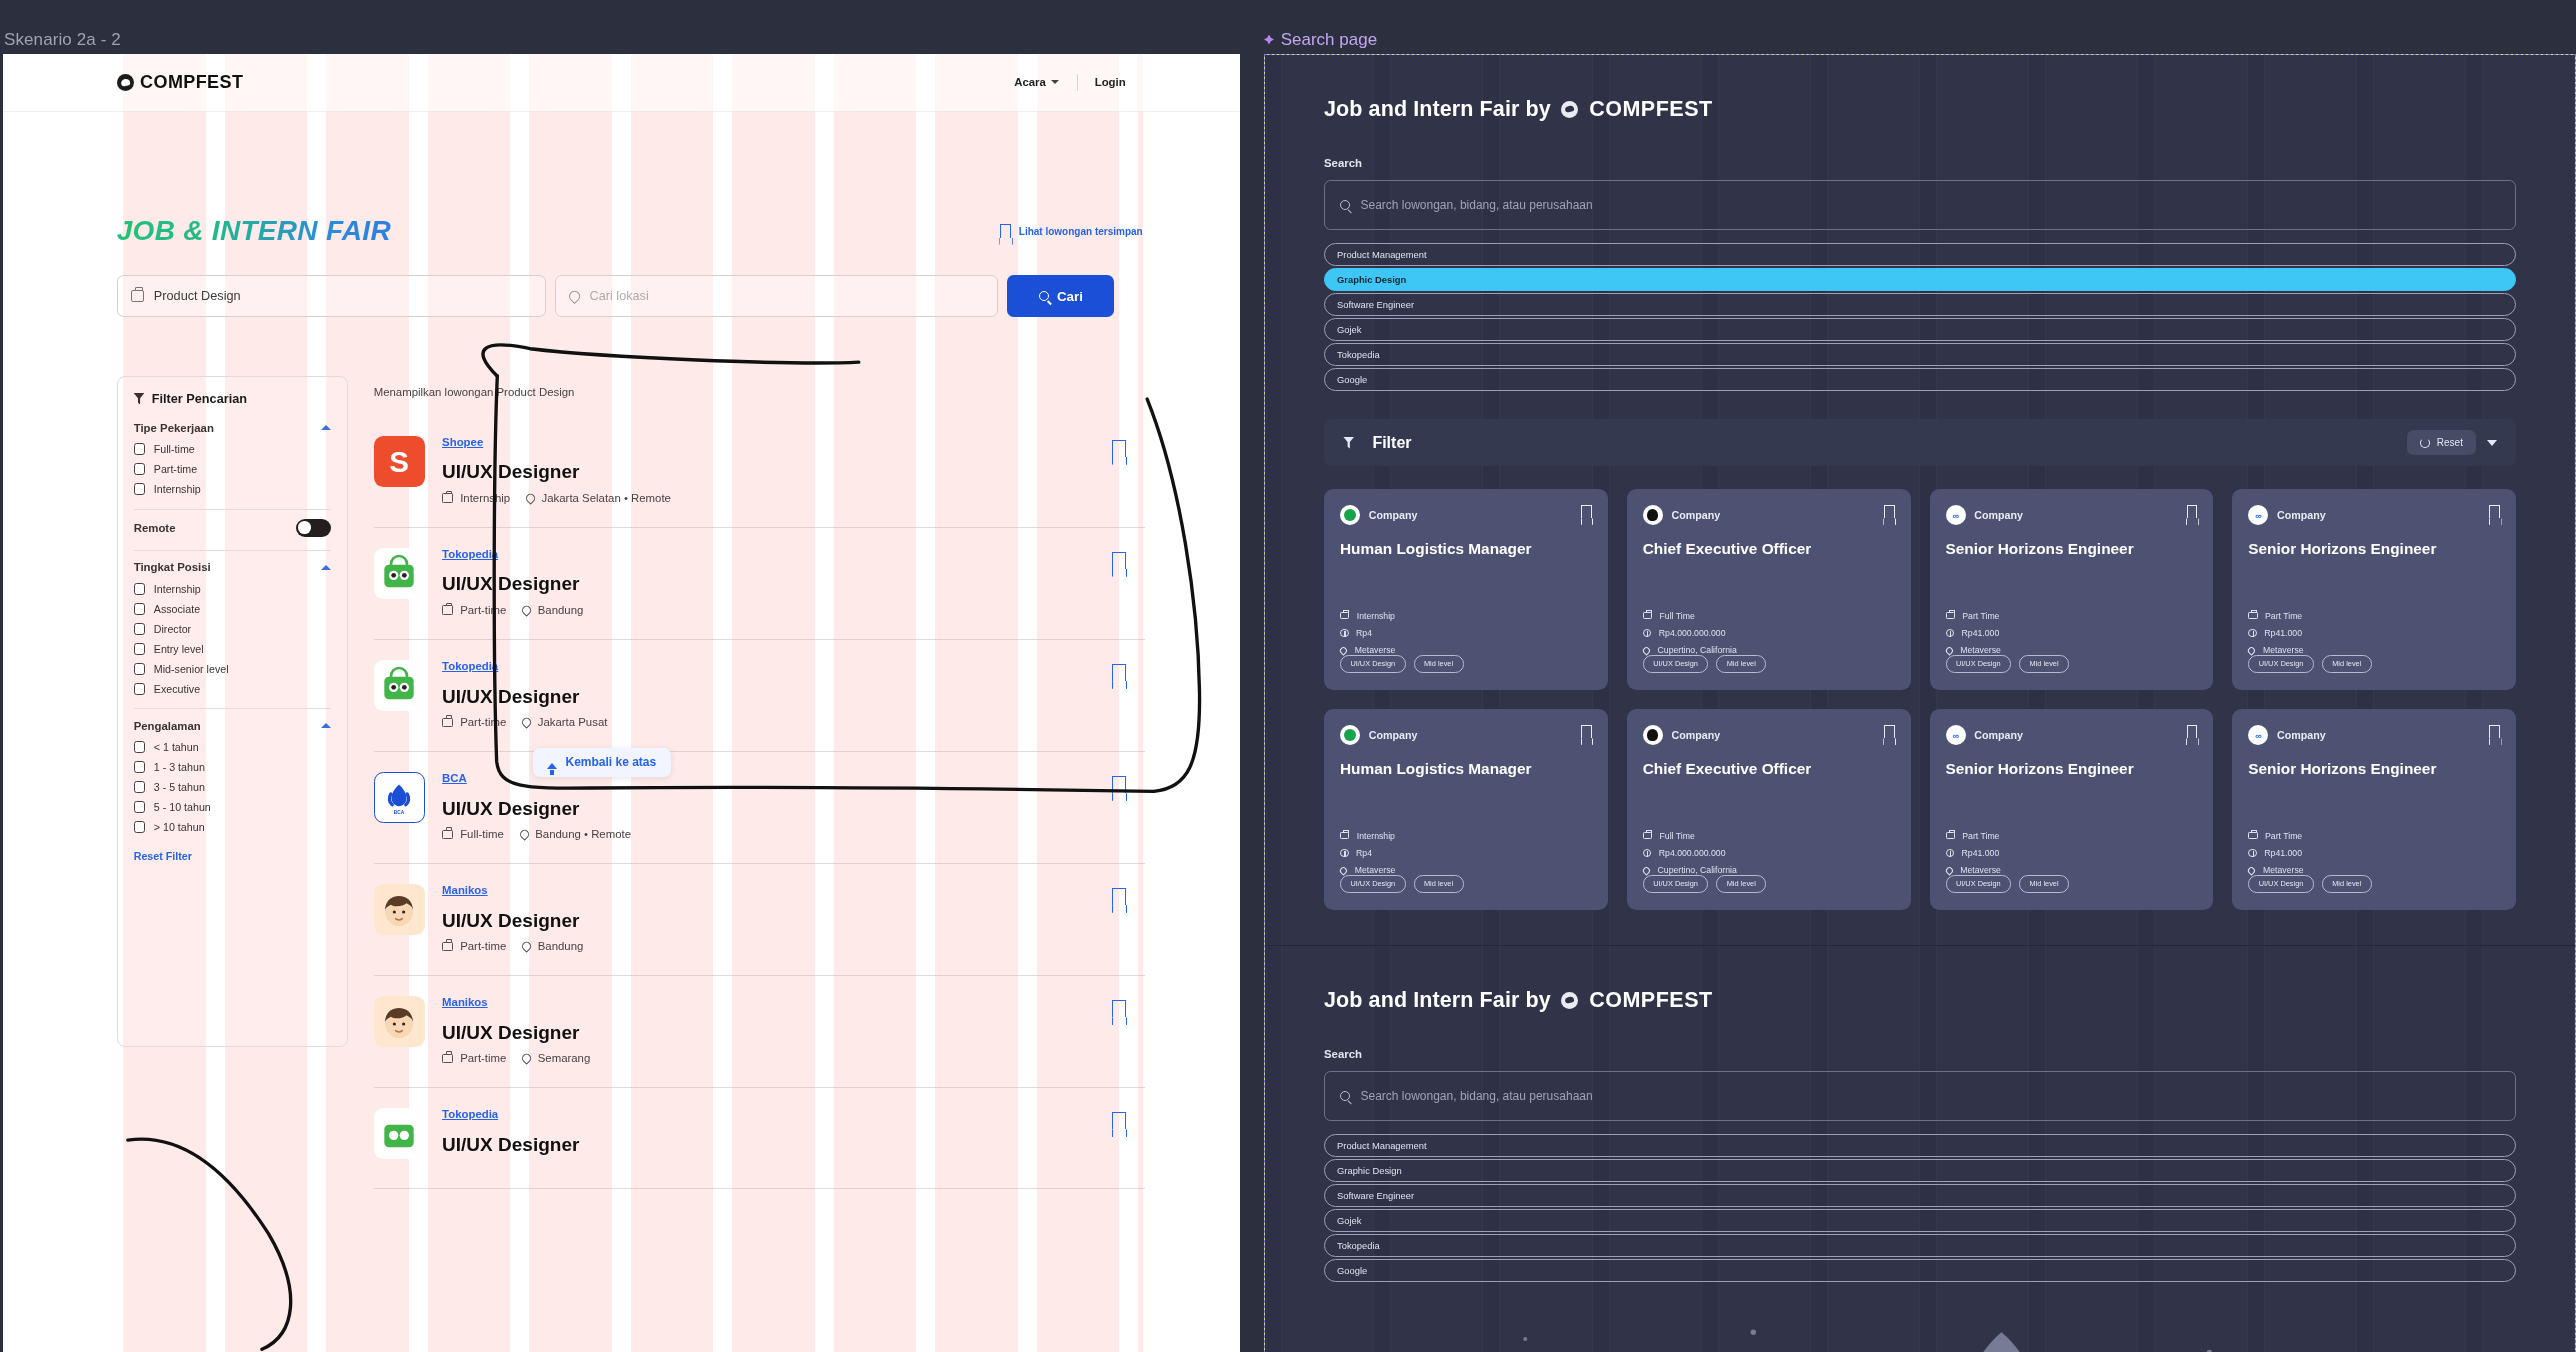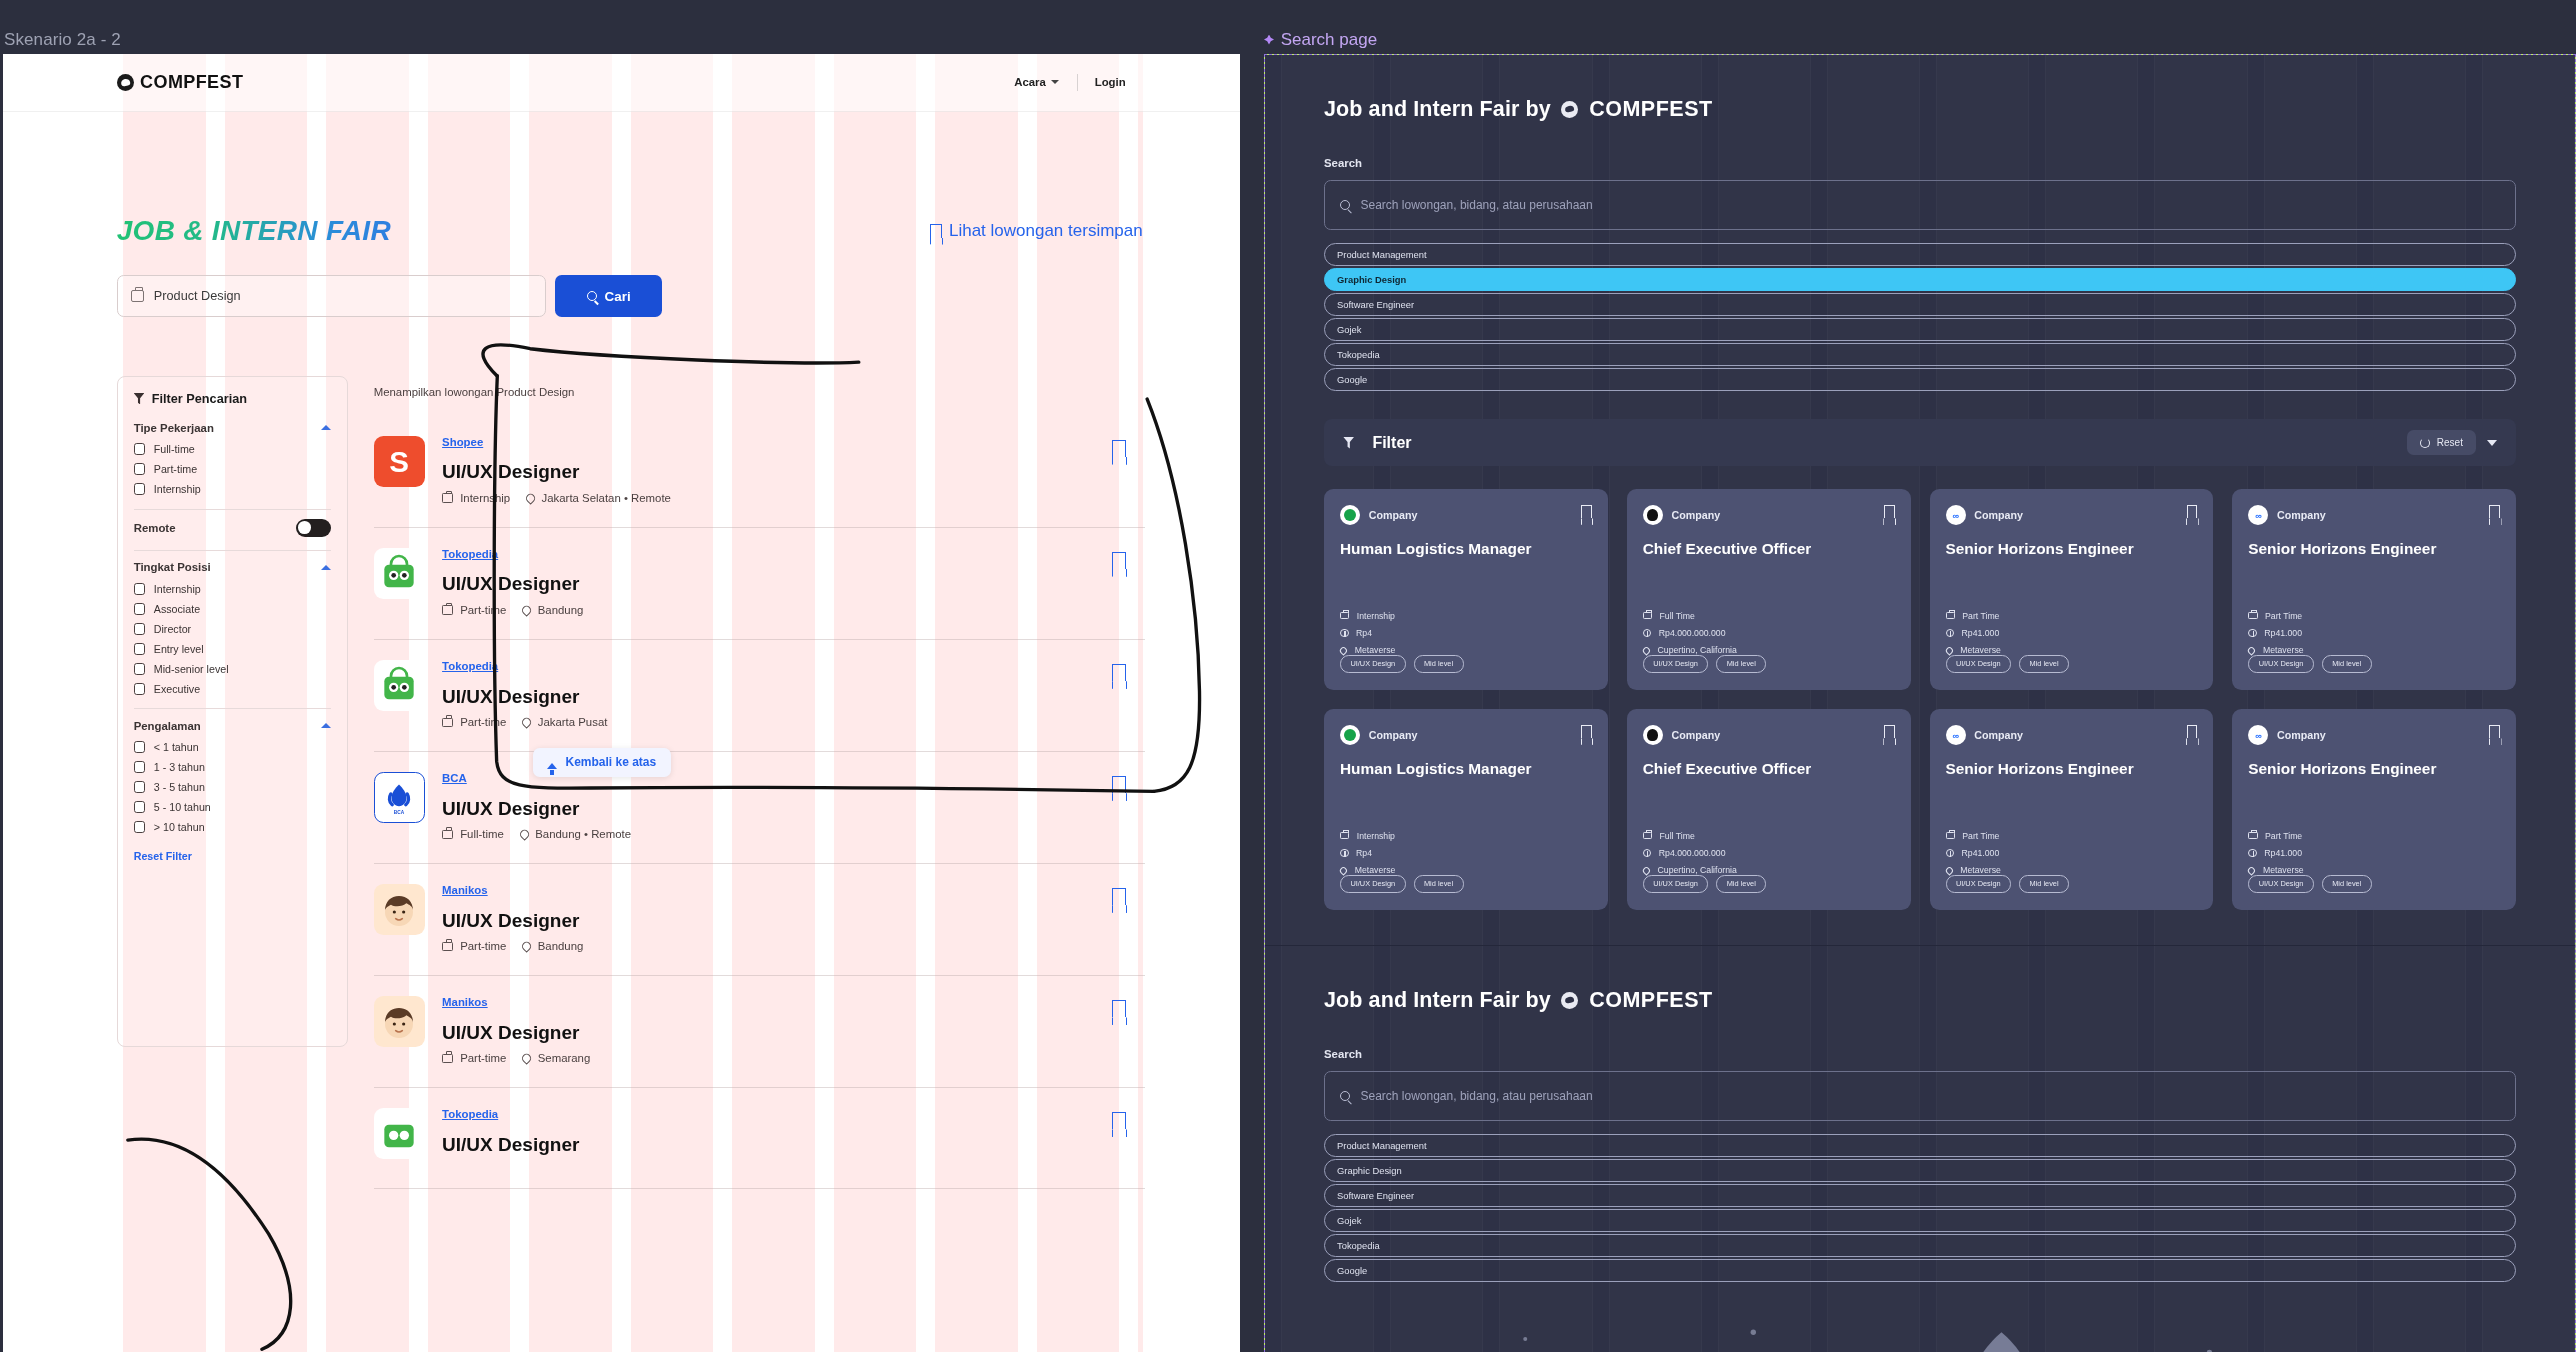--- a/index.html
+++ b/index.html
@@ -53,21 +53,21 @@
   .nav-chev { width: 0; height: 0; border-left: 4px solid transparent; border-right: 4px solid transparent; border-top: 4px solid #444; }
   .nav-div { width: 0.7px; height: 17.4px; background: #d8d2d2; }
 
   
   .page-head { position: absolute; left: 114px; top: 161px; width: 1026px; z-index: 4; display: flex; align-items: center; }
   .jif-title {
     font-size: 28px; font-weight: 800; letter-spacing: 0.3px; font-style: italic;
     background: linear-gradient(90deg,#22c275 0%, #23b98a 35%, #2a8ed8 75%, #2f7fe0 100%);
     -webkit-background-clip: text; background-clip: text; color: transparent;
   }
-  .saved-link { margin-left: auto; display: flex; align-items: center; gap: 7.4px; font-size: 17px; font-weight: 400; color: #2563eb; text-align: right; }
+  .saved-link { margin-left: auto; display: flex; align-items: center; gap: 7.4px; font-size: 10px; font-weight: 700; color: #2563eb; text-align: right; }
   .bm-ic { width: 11.4px; height: 14px; border: 1.6px solid #2563eb; border-bottom: none; position: relative; }
   .bm-ic::after { content:''; position:absolute; left:-1.6px; bottom:-6.7px; width:11.4px; height:6.7px;
     border-left:1.6px solid #2563eb; border-right:1.6px solid #2563eb;
     clip-path: polygon(0 0,100% 0,100% 100%,50% 55%,0 100%); }
 
   
   .search-row { position: absolute; left: 114px; top: 221px; display: flex; gap: 9.4px; z-index: 4; align-items: center; }
   .sfield {
     height: 42px; border: 0.7px solid #d9cdcd; border-radius: 6.7px;
     background: rgba(255,255,255,.35);
@@ -272,20 +272,24 @@
         <span class="bm-ic"></span>
         <span>Lihat lowongan tersimpan</span>
       </div>
     </div>
 
     <div class="search-row">
       <div class="sfield kw">
         <span class="ic-case"></span>
         <span class="txt">Product Design</span>
       </div>
+      <div class="sfield loc">
+        <span class="ic-pin"></span>
+        <span class="ph">Cari lokasi</span>
+      </div>
       <div class="btn-cari">
         <span class="ic-mag"></span>
         <span>Cari</span>
       </div>
     </div>
 
     <div class="filter-card">
       <div class="fc-title">
         <span class="ic-funnel"></span>
         <span>Filter Pencarian</span>

